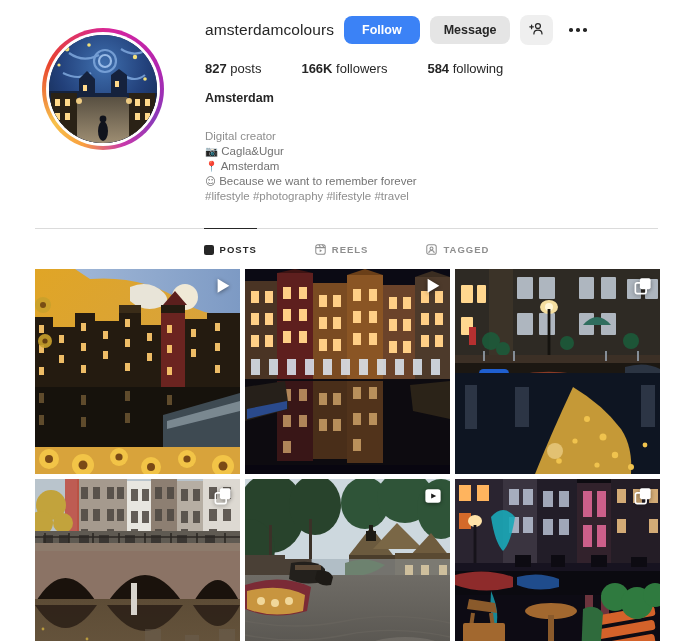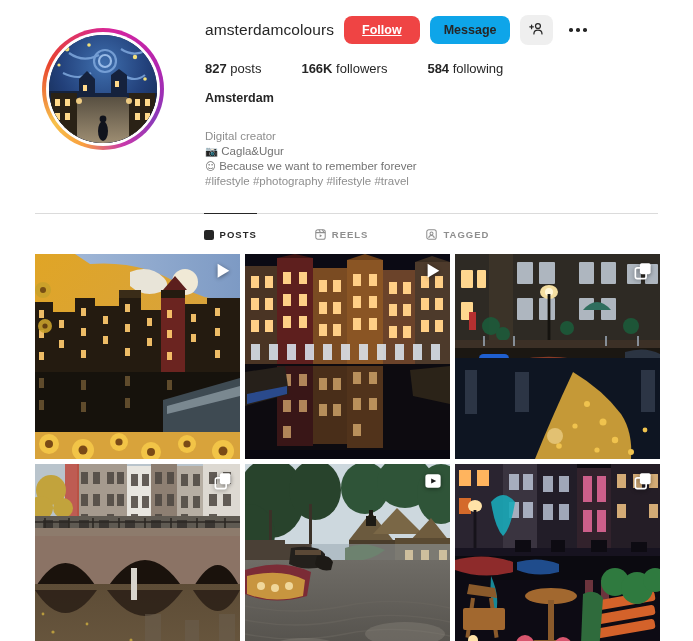--- a/index.html
+++ b/index.html
@@ -31,22 +31,22 @@
   .avatar-img svg{display:block;}
 
   .info-col{flex:1;padding-top:6px;}
 
   .name-row{display:flex;align-items:center;gap:10px;height:28px;}
   .username{font-size:15.5px;font-weight:400;color:#262626;letter-spacing:.1px;}
   .btn{
     border:none;border-radius:8px;font-size:12.5px;font-weight:bold;
     font-family:inherit;cursor:pointer;line-height:1;
   }
-  .btn-follow{background:#ef4444;color:#fff;padding:8px 18px;text-decoration:underline;}
-  .btn-message{background:#0ea5e9;color:#262626;padding:8px 14px;}
+  .btn-follow{background:#3b82f6;color:#fff;padding:8px 18px;}
+  .btn-message{background:#e5e5e5;color:#262626;padding:8px 14px;}
   .btn-icon{background:#efefef;color:#262626;padding:7px 9px;display:flex;align-items:center;justify-content:center;}
   .btn-more{background:transparent;padding:6px 6px;display:flex;align-items:center;justify-content:center;}
   .dots{display:flex;gap:3.5px;}
   .dots i{width:3.5px;height:3.5px;border-radius:50%;background:#262626;display:block;}
 
   .stats{display:flex;gap:40px;margin-top:17px;font-size:13px;color:#262626;text-align:right;}
   .stats .num{font-weight:bold;}
 
   .fullname{margin-top:15px;font-size:12.5px;font-weight:bold;color:#262626;}
   .bio{margin-top:24px;font-size:11.5px;line-height:15px;color:#737373;}
@@ -188,20 +188,24 @@
 
       <div class="fullname">Amsterdam</div>
 
       <div class="bio">
         <div class="cat">Digital creator</div>
         <div>
           <span class="em">📷</span>
           <span>Cagla&amp;Ugur</span>
         </div>
         <div>
+          <span class="em">📍</span>
+          <span>Amsterdam</span>
+        </div>
+        <div>
           <span class="em">☺</span>
           <span>Because we want to remember forever</span>
         </div>
         <div class="tags">#lifestyle #photography #lifestyle #travel</div>
       </div>
 
     </div>
   </div>
 
   <div class="tabs-wrap">

